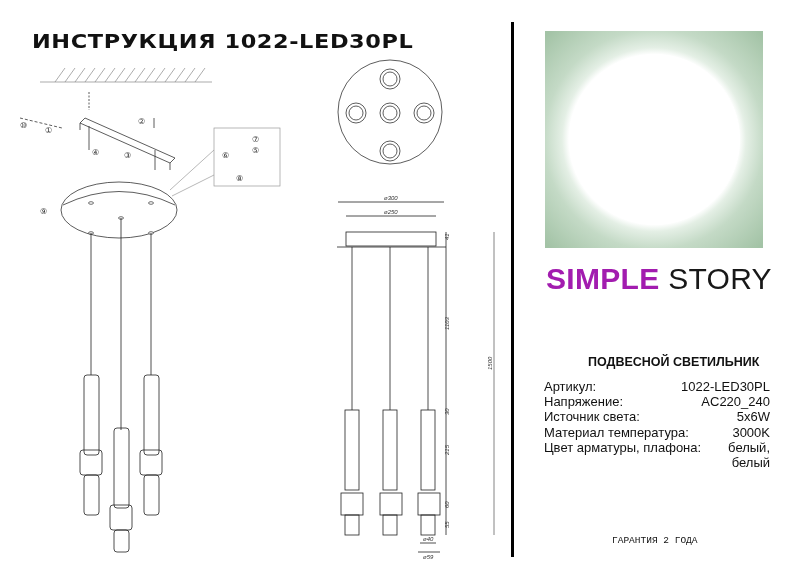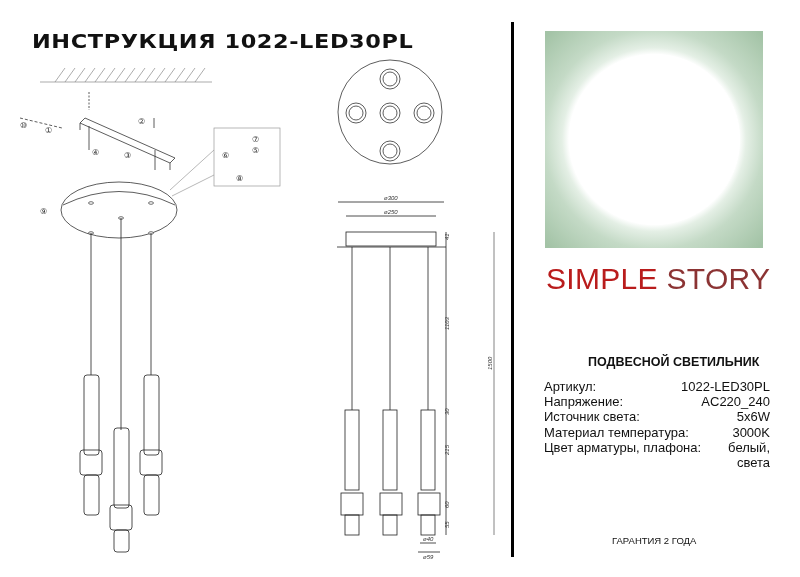--- a/index.html
+++ b/index.html
@@ -2,27 +2,27 @@
 <html><head>
 <meta charset="utf-8">
 <style>
   html, body { margin:0; padding:0; background:#fff; }
   body { width:800px; height:577px; position:relative; overflow:hidden; font-family:"Liberation Sans", sans-serif; color:#111; }
   .title { position:absolute; left:32px; top:30px; font-family:"DejaVu Sans", sans-serif; font-weight:bold; font-size:19px; letter-spacing:0.5px; transform:scaleX(1.18); transform-origin:left center; }
   .divider { position:absolute; left:511px; top:22px; width:3px; height:535px; background:#000; }
   .photo { position:absolute; left:545px; top:31px; width:218px; height:217px; background:radial-gradient(circle at 50% 50%, #ffffff 0, #ffffff 85px, #e4efe5 92px, #c4dac6 110px, #a3c3a6 150px); }
   .photo .glow { position:absolute; left:24px; top:23px; width:171px; height:171px; border-radius:50%; background:#fff; }
   .brand { position:absolute; left:546px; top:262px; font-size:30px; letter-spacing:0.3px; }
-  .brand .b1 { font-weight:normal; color:#b91c1c; }
-  .brand .b2 { font-weight:normal; color:#7f1d1d; opacity:0.9; }
+  .brand .b1 { font-weight:bold; color:#a21caf; }
+  .brand .b2 { font-weight:normal; color:#000000; opacity:0.9; }
   .spec-title { position:absolute; left:544px; top:355px; font-weight:bold; font-size:12.5px;padding-left:44px; }
   .specs { position:absolute; left:544px; top:379px; width:226px; font-size:13px; line-height:15.2px; }
   .row { display:flex; justify-content:space-between; }
   .row .v { text-align:right; }
-  .warranty { position:absolute; left:612px; top:535px; font-size:9.5px; }
+  .warranty { position:absolute; left:612px; top:535px; font-size:9.5px;font-family:Liberation Mono, monospace; }
   svg { position:absolute; left:0; top:0; }
 </style>
 </head>
 <body>
 
 <div class="title">ИНСТРУКЦИЯ 1022-LED30PL</div>
 
 <svg width="800" height="577">
 
   <g stroke="#888" stroke-width="0.7">
@@ -180,17 +180,17 @@
   <div class="row">
       <span>Материал температура:</span>
       <span class="v">3000K</span>
     </div>
   <div class="row">
       <span>Цвет арматуры, плафона:</span>
       <span class="v">белый,</span>
     </div>
   <div class="row">
       <span></span>
-      <span class="v">света</span>
+      <span class="v">белый</span>
     </div>
 </div>
 
 <div class="warranty">ГАРАНТИЯ 2 ГОДА</div>
 
 </body></html>

